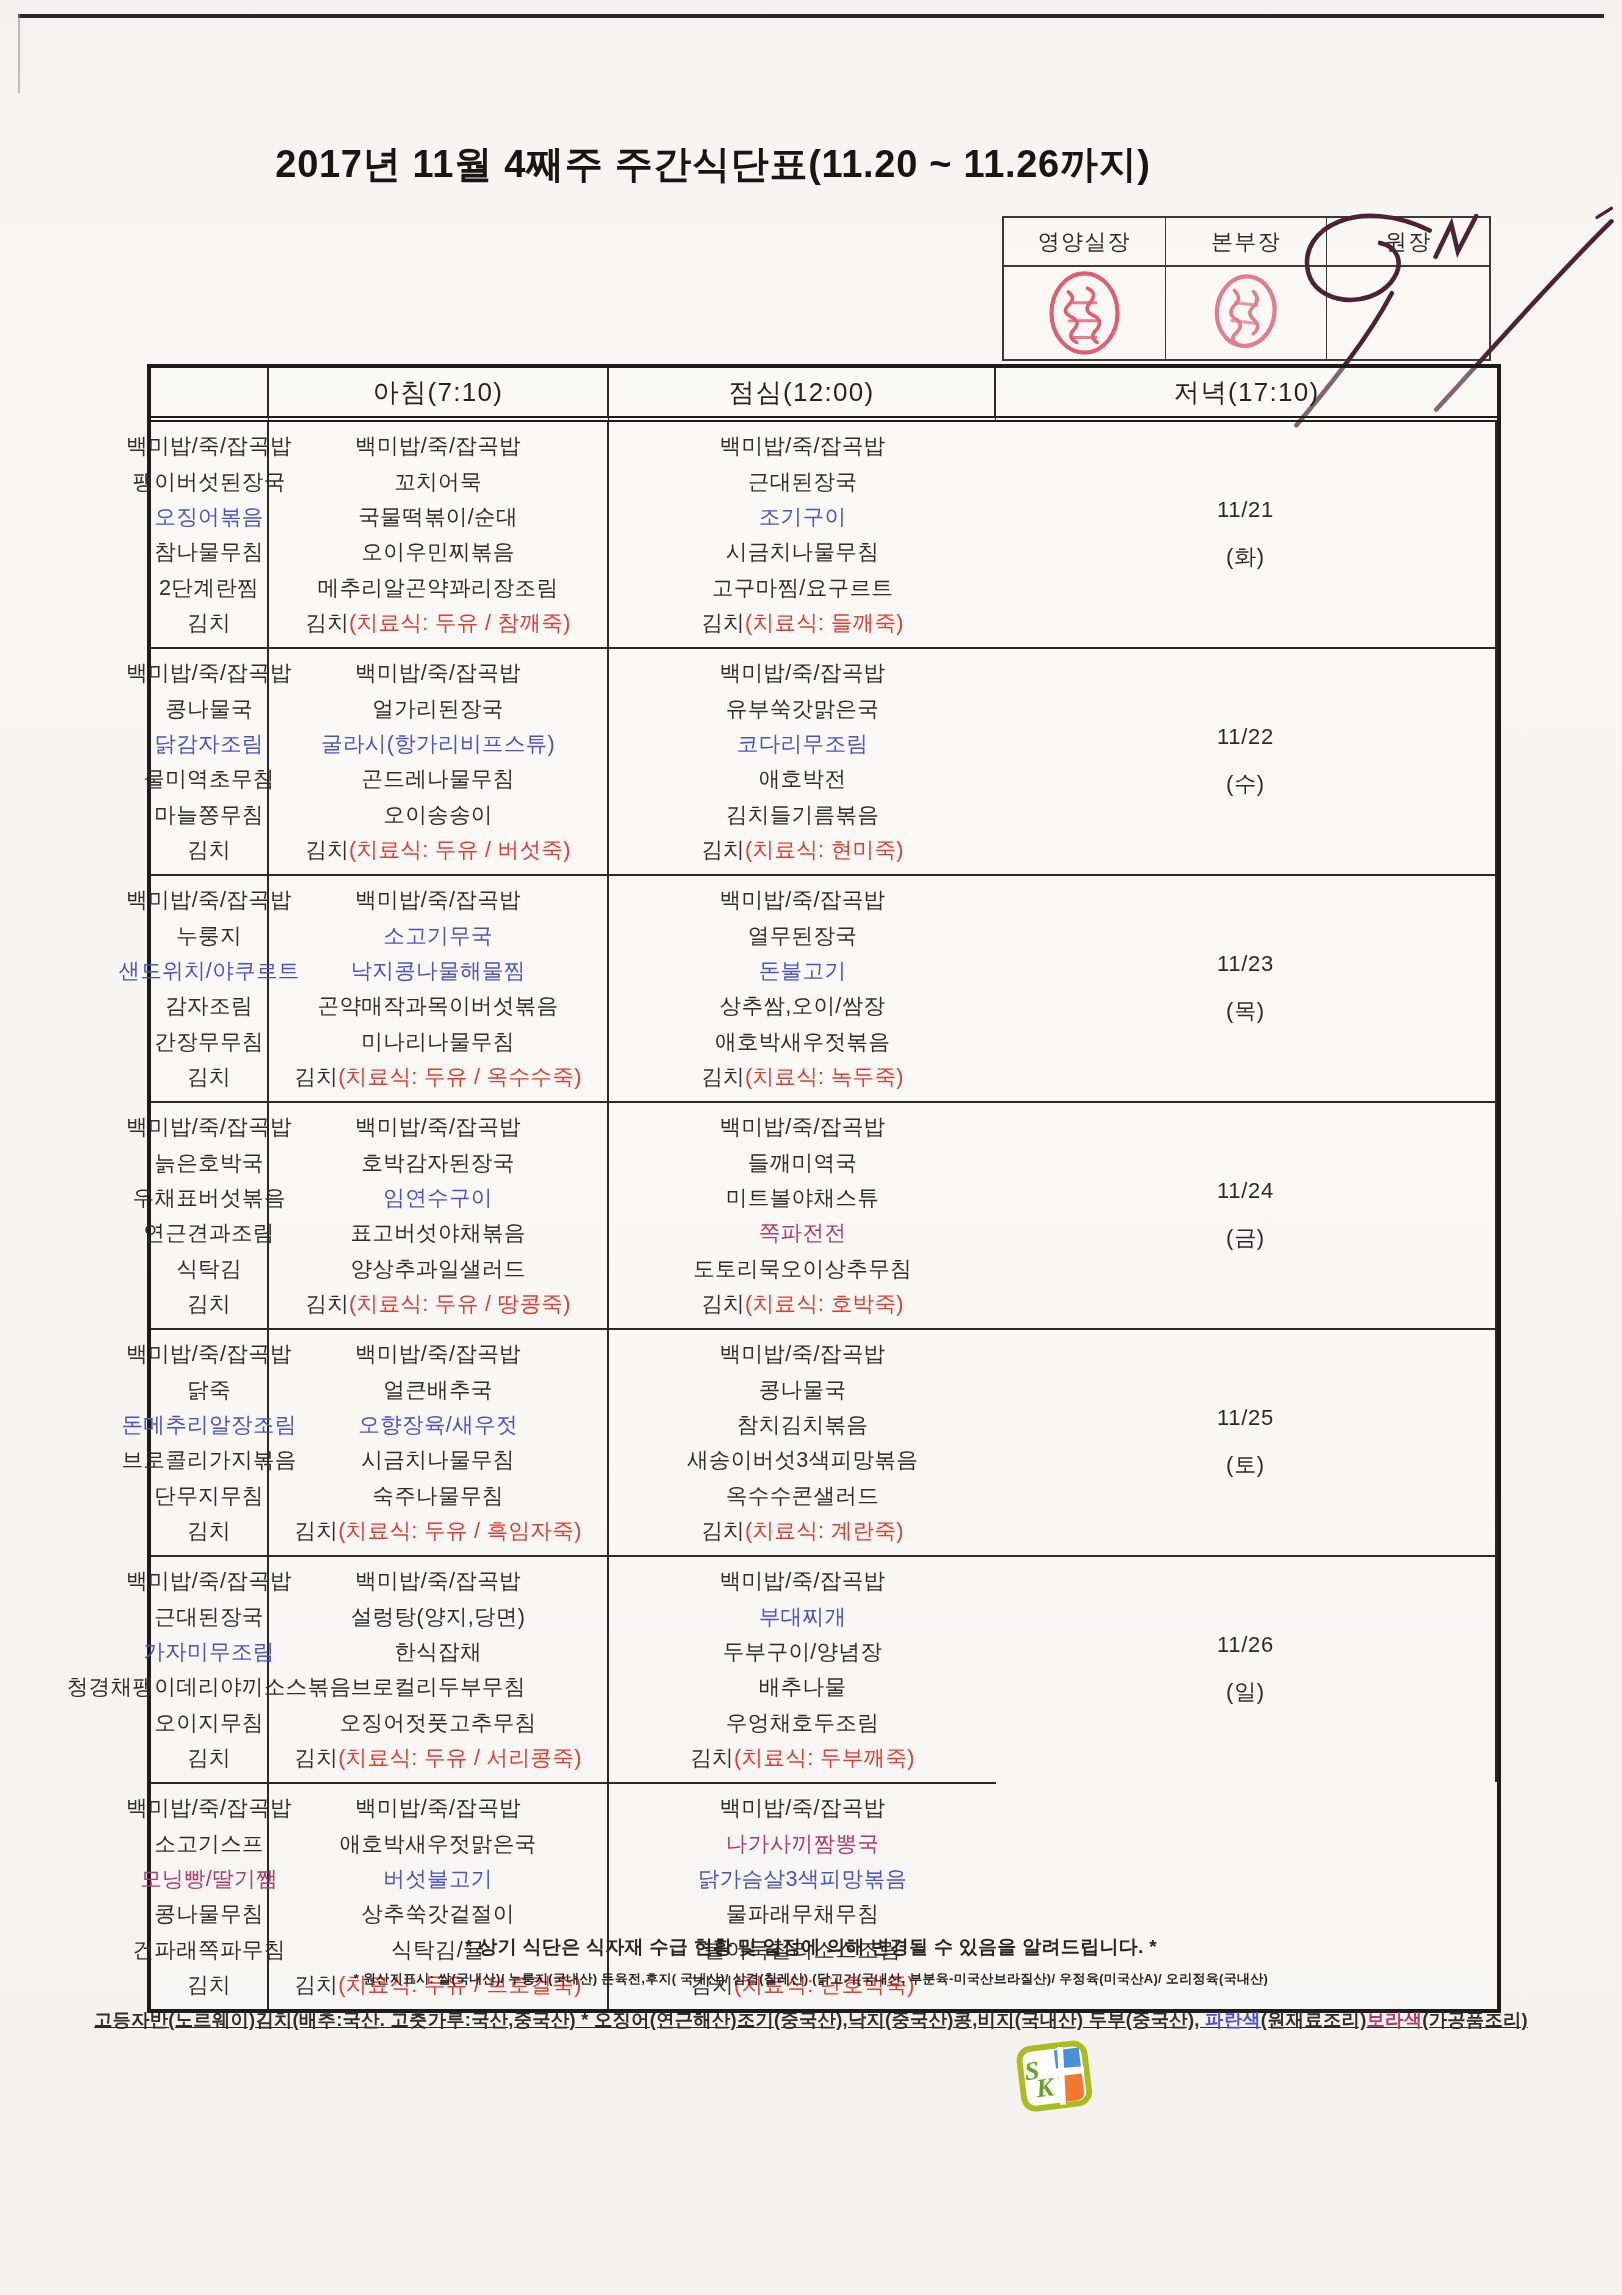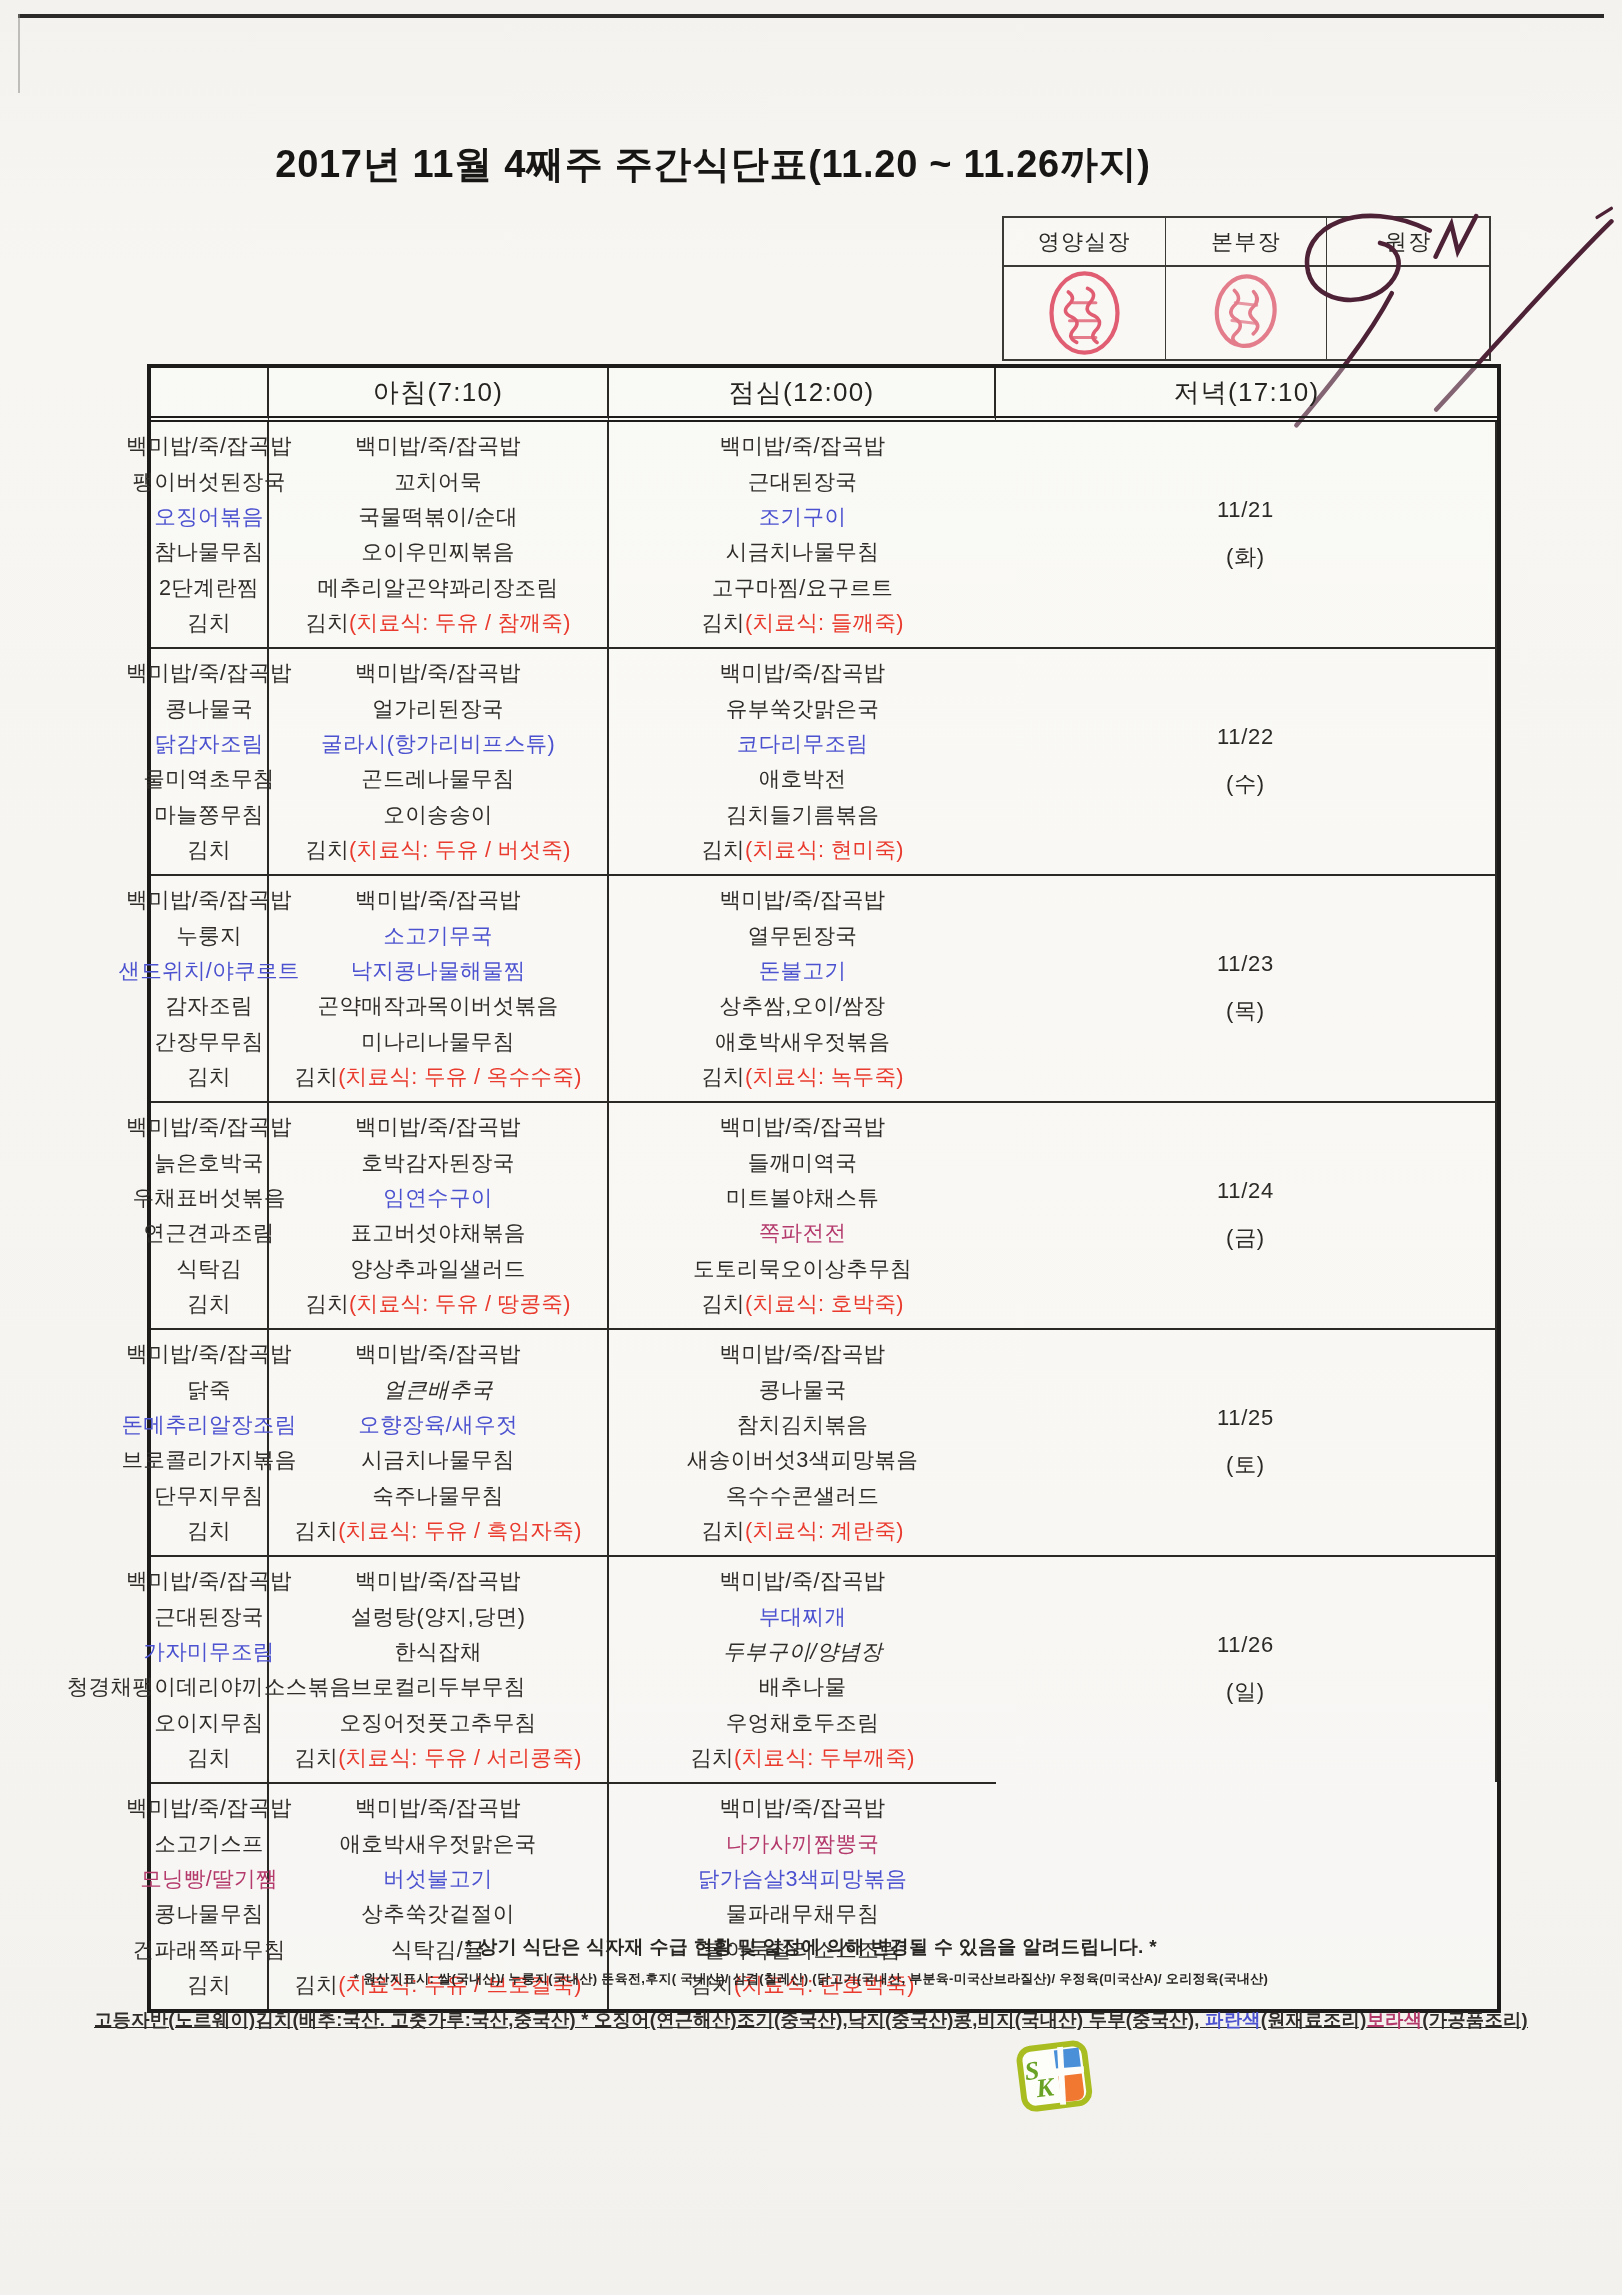--- a/index.html
+++ b/index.html
@@ -254,21 +254,21 @@
       <div class="day-cell c-b">
         <div class="menu-line"><span style="color: rgb(47, 44, 41);">백미밥/죽/잡곡밥</span></div>
         <div class="menu-line"><span style="color: rgb(47, 44, 41);">닭죽</span></div>
         <div class="menu-line"><span style="color: rgb(75, 81, 207);">돈메추리알장조림</span></div>
         <div class="menu-line"><span style="color: rgb(47, 44, 41);">브로콜리가지볶음</span></div>
         <div class="menu-line"><span style="color: rgb(47, 44, 41);">단무지무침</span></div>
         <div class="menu-line"><span style="color: rgb(47, 44, 41);">김치</span></div>
       </div>
       <div class="day-cell c-l">
         <div class="menu-line"><span style="color: rgb(47, 44, 41);">백미밥/죽/잡곡밥</span></div>
-        <div class="menu-line"><span style="color: rgb(47, 44, 41); font-style: italic;">얼큰배추국</span></div>
+        <div class="menu-line"><span style="color: rgb(47, 44, 41);">얼큰배추국</span></div>
         <div class="menu-line"><span style="color: rgb(75, 81, 207);">오향장육/새우젓</span></div>
         <div class="menu-line"><span style="color: rgb(47, 44, 41);">시금치나물무침</span></div>
         <div class="menu-line"><span style="color: rgb(47, 44, 41);">숙주나물무침</span></div>
         <div class="menu-line"><span style="color: rgb(47, 44, 41);">김치</span><span style="color: rgb(233, 58, 45);">(치료식: 두유 / 흑임자죽)</span></div>
       </div>
       <div class="day-cell c-d">
         <div class="menu-line"><span style="color: rgb(47, 44, 41);">백미밥/죽/잡곡밥</span></div>
         <div class="menu-line"><span style="color: rgb(47, 44, 41);">콩나물국</span></div>
         <div class="menu-line"><span style="color: rgb(47, 44, 41);">참치김치볶음</span></div>
         <div class="menu-line"><span style="color: rgb(47, 44, 41);">새송이버섯3색피망볶음</span></div>
@@ -291,21 +291,21 @@
         <div class="menu-line"><span style="color: rgb(47, 44, 41);">백미밥/죽/잡곡밥</span></div>
         <div class="menu-line"><span style="color: rgb(47, 44, 41);">설렁탕(양지,당면)</span></div>
         <div class="menu-line"><span style="color: rgb(47, 44, 41);">한식잡채</span></div>
         <div class="menu-line"><span style="color: rgb(47, 44, 41);">브로컬리두부무침</span></div>
         <div class="menu-line"><span style="color: rgb(47, 44, 41);">오징어젓풋고추무침</span></div>
         <div class="menu-line"><span style="color: rgb(47, 44, 41);">김치</span><span style="color: rgb(233, 58, 45);">(치료식: 두유 / 서리콩죽)</span></div>
       </div>
       <div class="day-cell c-d">
         <div class="menu-line"><span style="color: rgb(47, 44, 41);">백미밥/죽/잡곡밥</span></div>
         <div class="menu-line"><span style="color: rgb(75, 81, 207);">부대찌개</span></div>
-        <div class="menu-line"><span style="color: rgb(47, 44, 41); font-style: italic;">두부구이/양념장</span></div>
+        <div class="menu-line"><span style="color: rgb(47, 44, 41);">두부구이/양념장</span></div>
         <div class="menu-line"><span style="color: rgb(47, 44, 41);">배추나물</span></div>
         <div class="menu-line"><span style="color: rgb(47, 44, 41);">우엉채호두조림</span></div>
         <div class="menu-line"><span style="color: rgb(47, 44, 41);">김치</span><span style="color: rgb(233, 58, 45);">(치료식: 두부깨죽)</span></div>
       </div>
       <div class="day-cell date-cell c-date last">
         <div>11/26</div>
         <div>(일)</div>
       </div>
       <div class="day-cell c-b last">
         <div class="menu-line"><span style="color: rgb(47, 44, 41);">백미밥/죽/잡곡밥</span></div>

